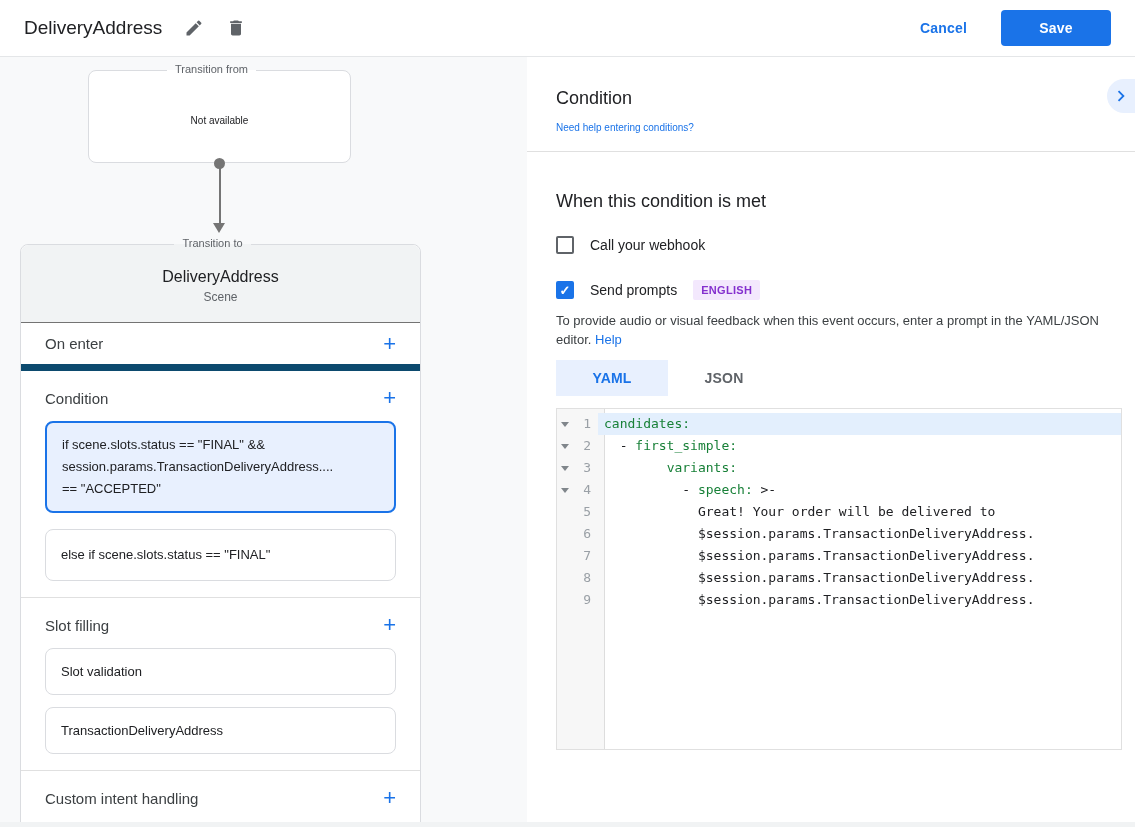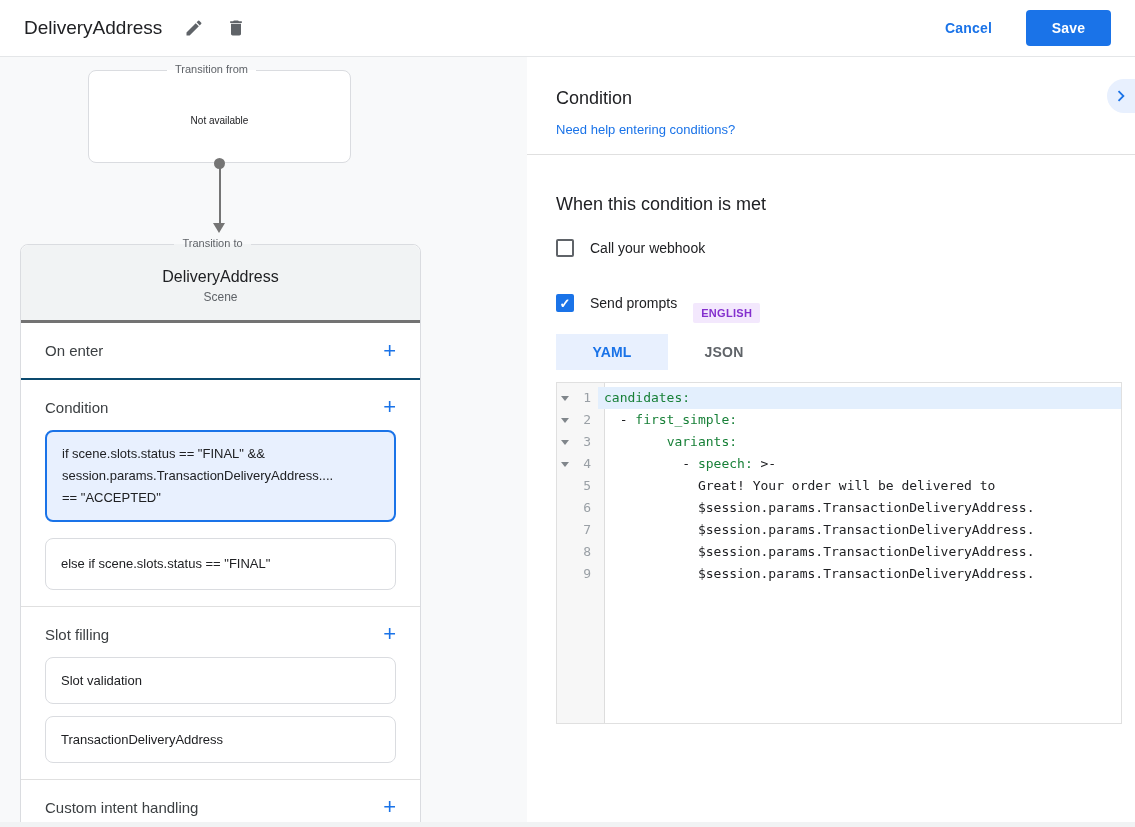--- a/index.html
+++ b/index.html
@@ -7,21 +7,21 @@
     font-family:"Liberation Sans", sans-serif; color:#202124; }
 
   
   .hdr { position:absolute; left:0; top:0; width:1135px; height:57px; background:#fff;
     border-bottom:1px solid #e4e6e8; display:flex; align-items:center; padding:0 24px; z-index:5; }
   .hdr-title { font-size:19px; color:#202124; }
   .hdr-icon { width:20px; height:20px; margin-left:22px; cursor:pointer; fill:#5f6368; }
   .hdr-spacer { flex:1; }
   .btn-cancel { color:#1a73e8; font-size:14px; font-weight:700; letter-spacing:.2px;
     margin-right:34px; cursor:pointer; background:none; border:none; font-family:inherit; }
-  .btn-save { background:#1a73e8; color:#fff; border:none; border-radius:4px; width:85px; height:36px;
+  .btn-save { background:#1a73e8; color:#fff; border:none; border-radius:4px; width:110px; height:36px;
     font-size:14px; font-weight:700; letter-spacing:.2px; cursor:pointer; font-family:inherit; }
 
   
   .body { position:absolute; top:57px; left:0; width:1135px; height:770px; }
   .canvas { position:absolute; left:0; top:0; width:527px; height:770px; background:#f8f9fa; }
   .panel { position:absolute; left:527px; top:0; width:608px; height:770px; background:#fff; }
 
   
   .from-box { position:absolute; left:88px; top:13px; width:263px; height:93px; background:#fff;
     border:1px solid #dadce0; border-radius:8px; }
@@ -33,27 +33,27 @@
 
   
   .conn-dot { position:absolute; left:214px; top:101px; width:11px; height:11px; border-radius:50%; background:#757575; }
   .conn-line { position:absolute; left:218.5px; top:110px; width:2px; height:57px; background:#757575; }
   .conn-arrow { position:absolute; left:213px; top:166px; width:0; height:0;
     border-left:6.5px solid transparent; border-right:6.5px solid transparent; border-top:10px solid #757575; }
 
   
   .scene-card { position:absolute; left:20px; top:187px; width:401px; height:600px; background:#fff;
     border:1px solid #dadce0; border-radius:8px 8px 0 0; }
-  .scene-head { position:relative; height:78px; background:#f1f3f4; border-bottom:3px solid #737373;
+  .scene-head { position:relative; height:78px; background:#f1f3f4; border-bottom:1px solid #737373;
     border-radius:8px 8px 0 0; text-align:center; }
   .scene-title { padding-top:23px; font-size:16px; color:#202124; }
   .scene-sub { margin-top:4px; font-size:12px; color:#5f6368; }
 
-  .row-simple { height:57px; display:flex; align-items:center; justify-content:space-between;
-    padding:0 24px; border-bottom:2px solid #0c4a6e; }
+  .row-simple { height:48px; display:flex; align-items:center; justify-content:space-between;
+    padding:0 24px; border-bottom:7px solid #0c4a6e; }
   .sec-label { font-size:15px; color:#3c4043; }
   .plus { color:#1a73e8; font-size:22px; font-weight:400; line-height:20px; cursor:pointer; }
 
   .section { padding:12px 24px 16px; border-bottom:1px solid #e0e0e0; }
   .section-head { display:flex; align-items:center; justify-content:space-between; height:30px; }
 
   .cond-card-sel { margin-top:8px; background:#e8f0fe; border:2px solid #1a73e8; border-radius:8px;
     padding:11px 15px; font-size:13px; line-height:22px; color:#202124; cursor:pointer; }
   .cond-card { margin-top:16px; background:#fff; border:1px solid #dadce0; border-radius:8px;
     padding:15px 15px; font-size:13px; line-height:20px; color:#202124; cursor:pointer; }
@@ -69,32 +69,32 @@
   .chev-btn { position:absolute; right:0; top:22px; width:28px; height:34px; background:#e8f0fe;
     border:none; border-radius:17px 0 0 17px; cursor:pointer; display:flex; align-items:center; justify-content:center; }
   .chev-btn svg { width:22px; height:22px; fill:#1a73e8; }
 
   .if-row { margin-top:25px; display:flex; height:36px; }
   .if-tag { width:31px; background:#f1f3f4; border:1px solid #dadce0; border-right:none;
     display:flex; align-items:center; justify-content:center; font-size:14px; color:#3c4043; }
   .if-input { flex:1; border:1px solid #dadce0; background:#fff; font-size:14px; color:#202124;
     padding:0 11px; font-family:inherit; white-space:nowrap; overflow:hidden; outline:none; }
 
-  .help-link { display:inline-block; margin-top:13px; font-size:13px; color:#1a73e8; text-decoration:none; cursor:pointer; }
+  .help-link { display:inline-block; margin-top:13px; font-size:10px; color:#1a73e8; text-decoration:none; cursor:pointer; }
   .divider { height:1px; background:#e0e0e0; margin:16px -13px 0 -29px; }
   .h2-when { padding-top:39px; }
 
   .chk-row { display:flex; align-items:center; margin-top:24px; }
   .chk-row2 { margin-top:26px; }
   .chk { width:18px; height:18px; border:2px solid #5f6368; border-radius:2px; background:#fff; cursor:pointer; flex:none; }
   .chk-on { border-color:#1a73e8; background:#1a73e8; color:#fff; font-size:13px; font-weight:700;
     line-height:15px; text-align:center; }
   .chk-label { margin-left:16px; font-size:14px; font-weight:400; color:#202124; }
   .lang-badge { margin-left:16px; background:#f3e8fd; color:#8430ce; font-size:11px; font-weight:700;
-    letter-spacing:.3px; padding:4px 8px; border-radius:2px;margin-top:20px; }
+    letter-spacing:.3px; padding:4px 8px; border-radius:2px; }
 
   .desc { margin-top:11px; font-size:13px; line-height:19px; color:#3c4043; max-width:572px; }
   .desc a { color:#1a73e8; text-decoration:none; cursor:pointer; }
 
   .tabs { margin-top:11px; display:flex; }
   .tab { width:112px; height:36px; display:flex; align-items:center; justify-content:center;
     font-size:14px; font-weight:700; letter-spacing:.2px; cursor:pointer; color:#5f6368; }
   .tab-active { background:#e8f0fe; color:#1a73e8; }
 
   
@@ -211,20 +211,24 @@
         <span class="chk"></span>
         <span class="chk-label">Call your webhook</span>
       </div>
 
       <div class="chk-row chk-row2">
         <span class="chk chk-on"><span>✓</span></span>
         <span class="chk-label">Send prompts</span>
         <span class="lang-badge">ENGLISH</span>
       </div>
 
+      <div class="desc">
+        <span>To provide audio or visual feedback when this event occurs, enter a prompt in the YAML/JSON editor.</span>
+        <a>Help</a>
+      </div>
 
       <div class="tabs">
         <div class="tab tab-active">YAML</div>
         <div class="tab">JSON</div>
       </div>
 
       <div class="editor">
         <div class="gutter-bg"></div>
         <div class="cm-rows">
 

